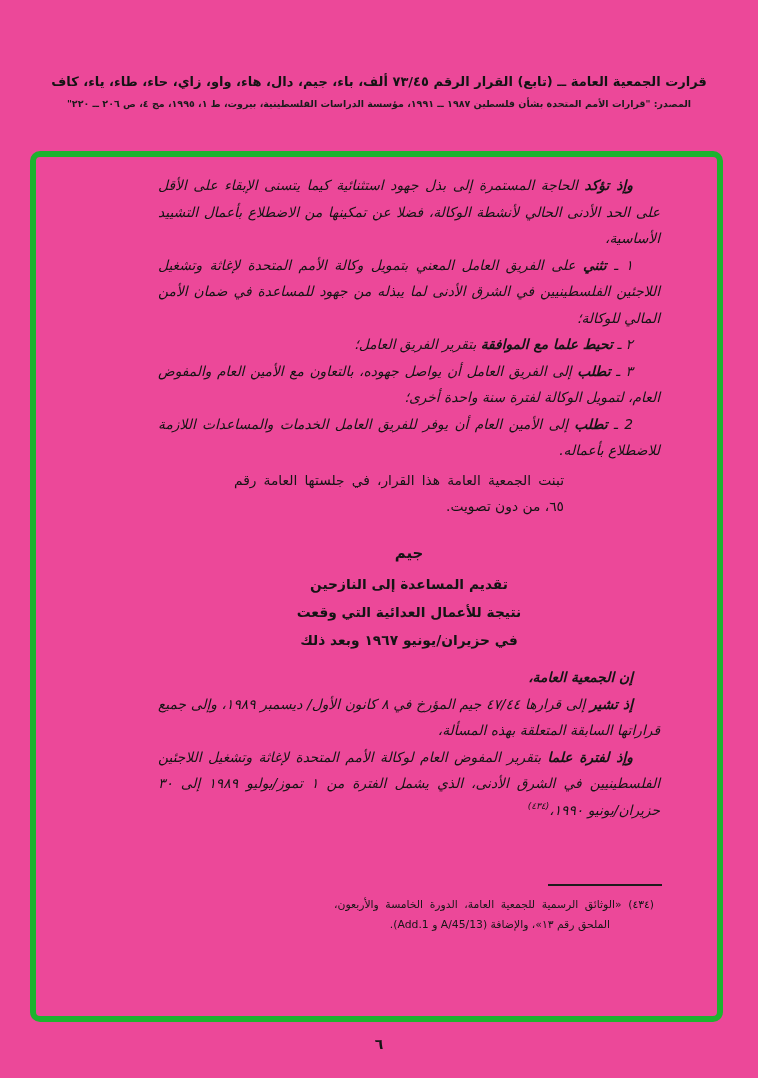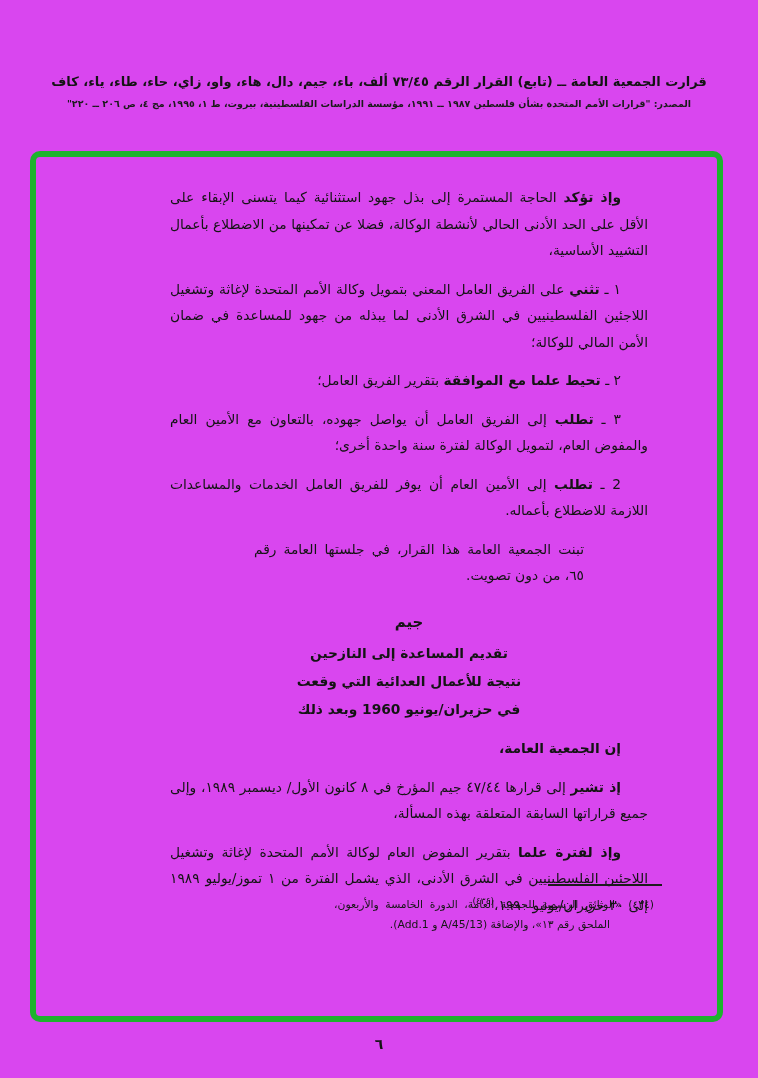--- a/index.html
+++ b/index.html
@@ -1,39 +1,39 @@
 <!DOCTYPE html>
 <html lang="ar"><head>
 <meta charset="utf-8">
 <style>
   html,body{margin:0;padding:0;background:#ffffff;}
   .page{
-    position:relative;width:758px;height:1078px;background:#d946ef;
+    position:relative;width:758px;height:1078px;background:#ec4899;
     font-family:"DejaVu Sans",sans-serif;color:#141414;overflow:hidden;
   }
   
   .hdr{position:absolute;top:74px;left:0;width:758px;text-align:center;direction:rtl;}
   .hdr-title{font-size:13px;font-weight:700;white-space:nowrap;letter-spacing:0px;}
   .hdr-source{margin-top:9px;font-size:9.5px;font-weight:700;white-space:nowrap;color:#1b1b1b;}
   
   .frame{
     position:absolute;left:30px;top:151px;width:681px;height:859px;
     border:6px solid #1db32e;border-radius:10px;background:transparent;
   }
   
   .content{
     position:absolute;left:158px;top:172px;width:502px;
     direction:rtl;text-align:justify;
     font-size:13.8px;line-height:26.5px;
   }
-  .para{margin:12px;text-indent:27px;}
+  .para{margin:0;text-indent:27px;font-style:italic;}
   .para b{font-weight:700;}
   .num{font-weight:400;}
   .adoption{
-    margin:3px 76px 3px auto;width:330px;text-indent:0;
+    margin:3px 96px 3px auto;width:330px;text-indent:0;
     text-align:justify;
   }
   .sec{margin:20px 0 4px 0;font-size:15px;font-weight:700;text-align:center;text-indent:0;}
   .sec-title{
     margin:2px 0 10px 0;font-weight:700;text-align:center;
     white-space:pre-line;line-height:28px;text-indent:0;
   }
   .opening{text-indent:27px;}
   sup{font-size:9px;line-height:0;vertical-align:super;}
   
@@ -70,21 +70,21 @@
     <p class="para"><span class="num">٣ ـ </span><b>تطلب</b><span> إلى الفريق العامل أن يواصل جهوده، بالتعاون مع الأمين العام والمفوض العام، لتمويل الوكالة لفترة سنة واحدة أخرى؛</span></p>
 
     <p class="para"><span class="num">2 ـ </span><b>تطلب</b><span> إلى الأمين العام أن يوفر للفريق العامل الخدمات والمساعدات اللازمة للاضطلاع بأعماله.</span></p>
 
     <p class="adoption">تبنت الجمعية العامة هذا القرار، في جلستها العامة رقم ٦٥، من دون تصويت.</p>
 
     <h3 class="sec">جيم</h3>
 
     <div class="sec-title">تقديم المساعدة إلى النازحين
 نتيجة للأعمال العدائية التي وقعت
-في حزيران/يونيو 1960 وبعد ذلك</div>
+في حزيران/يونيو ١٩٦٧ وبعد ذلك</div>
 
     <p class="para opening"><b>إن الجمعية العامة،</b></p>
 
     <p class="para"><b>إذ تشير</b><span> إلى قرارها ٤٧/٤٤ جيم المؤرخ في ٨ كانون الأول/ ديسمبر ١٩٨٩، وإلى جميع قراراتها السابقة المتعلقة بهذه المسألة،</span></p>
 
     <p class="para"><b>وإذ لفترة علما</b><span> بتقرير المفوض العام لوكالة الأمم المتحدة لإغاثة وتشغيل اللاجئين الفلسطينيين في الشرق الأدنى، الذي يشمل الفترة من ١ تموز/يوليو ١٩٨٩ إلى ٣٠ حزيران/يونيو ١٩٩٠،</span><sup>(٤٣٤)</sup></p>
 
   </div>
 
   <div class="footnote">

